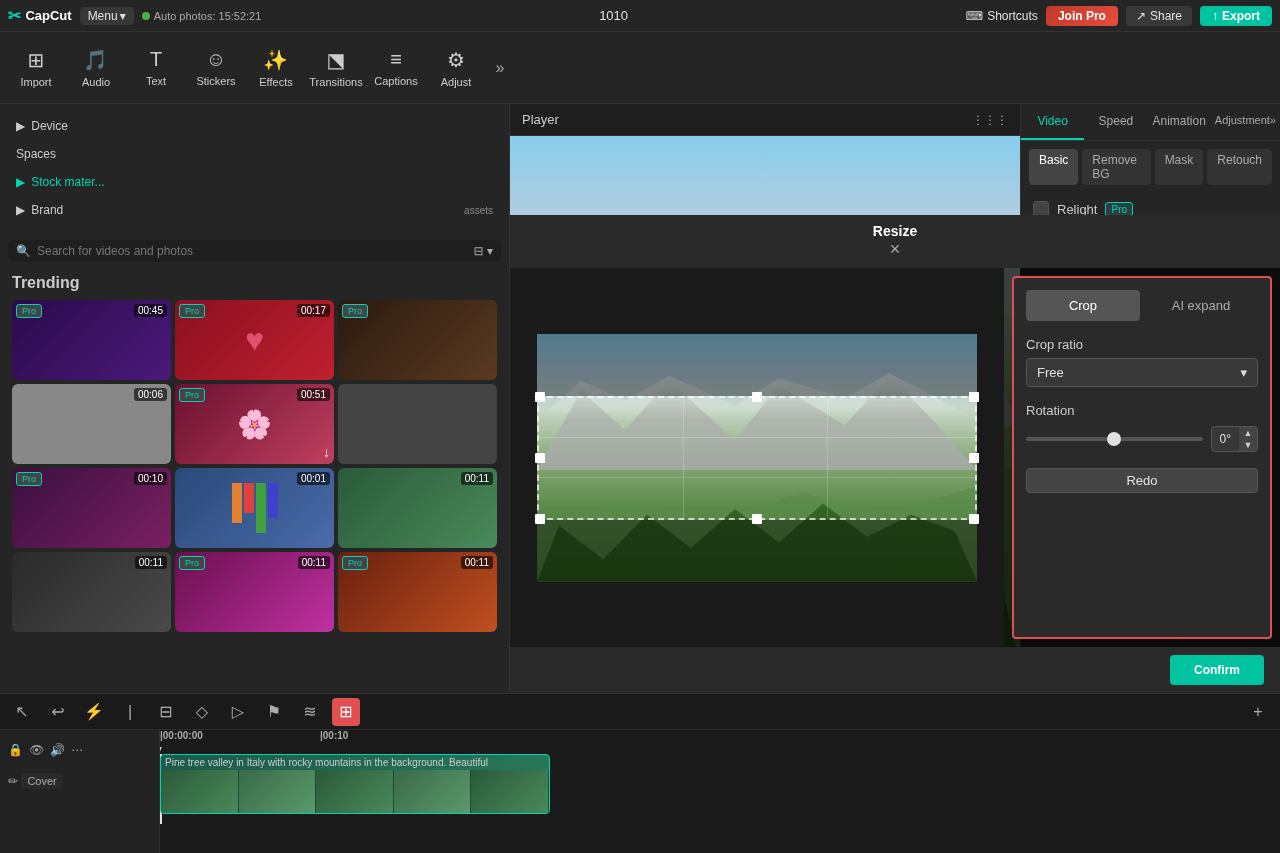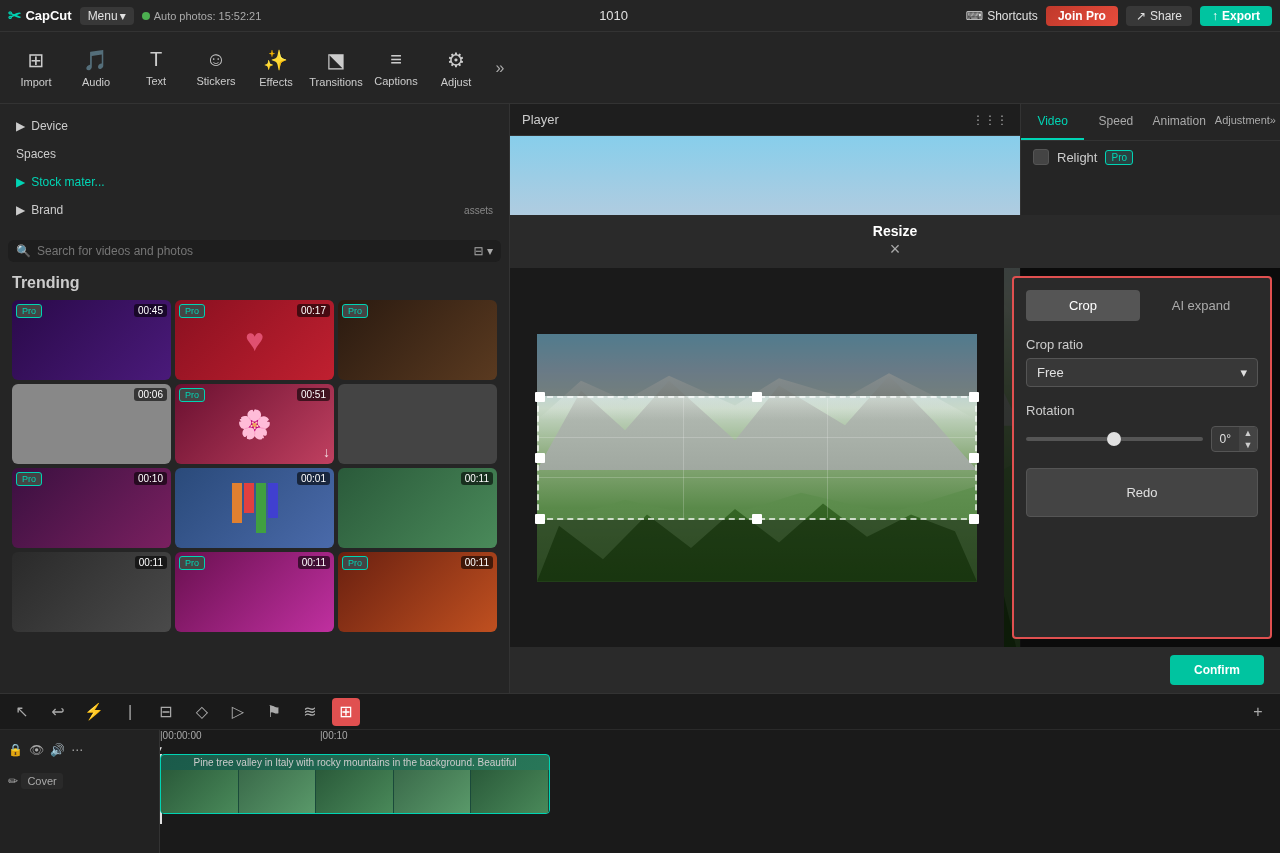--- a/index.html
+++ b/index.html
@@ -73,22 +73,22 @@
     #timeline-toolbar { display: flex; align-items: center; height: 36px; padding: 0 8px; gap: 8px; border-bottom: 1px solid #2a2a2a; }
     .tl-btn { background: none; border: none; color: #aaa; cursor: pointer; font-size: 16px; display: flex; align-items: center; justify-content: center; width: 28px; height: 28px; border-radius: 4px; }
     .tl-btn.active { background: #e05050; color: #fff; }
     .tl-content { display: flex; height: 124px; position: relative; }
     .tl-left-controls { width: 160px; background: #222; border-right: 1px solid #333; display: flex; flex-direction: column; }
     .tl-track-controls { display: flex; align-items: center; padding: 4px 8px; gap: 6px; height: 40px; }
     .tl-track-icon { color: #aaa; font-size: 12px; cursor: pointer; }
     .cover-label { font-size: 11px; color: #aaa; background: #2a2a2a; padding: 2px 6px; border-radius: 3px; cursor: pointer; }
     .tl-right { flex: 1; position: relative; overflow: hidden; }
     .tl-ruler { height: 20px; background: #1a1a1a; display: flex; align-items: center; }
-    .tl-marker { position: absolute; top: 0; color: #aaa; font-size: 10px; }
-    .tl-track { height: 70px; position: relative; margin-top: 4px; text-align: center; }
+    .tl-marker { position: absolute; top: 0; color: #aaa; font-size: 10px; font-weight: bold; }
+    .tl-track { height: 70px; position: relative; margin-top: 4px; }
     .tl-clip { position: absolute; left: 0; height: 60px; background: linear-gradient(135deg, #1a5a4a, #2a7a5a); border-radius: 4px; overflow: hidden; cursor: pointer; border: 1px solid #00d4b4; }
     .tl-clip .clip-label { font-size: 10px; color: #ccc; padding: 2px 4px; white-space: nowrap; overflow: hidden; text-overflow: ellipsis; }
     .tl-clip .clip-thumbnails { display: flex; height: 45px; }
     .tl-thumb { flex: 1; background: #2a6a5a; border-right: 1px solid #1a4a3a; }
     .tl-playhead { position: absolute; top: 0; width: 2px; background: #e0e0e0; height: 100%; left: 0; }
     .tl-playhead::before { content: '▼'; position: absolute; top: -10px; left: -6px; font-size: 10px; color: #e0e0e0; }
 
     
     #resize-overlay { position: fixed; top: 0; left: 0; right: 0; bottom: 0; z-index: 100; pointer-events: none; }
     #resize-dialog { position: absolute; top: 215px; left: 510px; right: 0; bottom: 160px; background: rgba(0,0,0,0.7); display: flex; flex-direction: column; pointer-events: all; }
@@ -118,21 +118,21 @@
     .crop-ratio-label { font-size: 13px; color: #ccc; margin-bottom: 6px; }
     .crop-ratio-select { width: 100%; background: #383838; border: 1px solid #555; color: #e0e0e0; padding: 6px 10px; border-radius: 4px; font-size: 13px; cursor: pointer; display: flex; align-items: center; justify-content: space-between; }
     .rotation-label { font-size: 13px; color: #ccc; margin-bottom: 8px; }
     .rotation-control { display: flex; align-items: center; gap: 8px; }
     .rotation-slider { flex: 1; height: 4px; background: #555; border-radius: 2px; position: relative; }
     .rotation-thumb { position: absolute; width: 14px; height: 14px; background: #e0e0e0; border-radius: 50%; top: -5px; left: 50%; transform: translateX(-50%); cursor: pointer; }
     .rotation-value { display: flex; align-items: center; background: #383838; border: 1px solid #555; border-radius: 4px; overflow: hidden; }
     .rotation-value span { padding: 3px 8px; font-size: 12px; color: #e0e0e0; }
     .rotation-arrows { display: flex; flex-direction: column; }
     .rot-arrow { background: #444; border: none; color: #ccc; height: 12px; width: 18px; cursor: pointer; font-size: 9px; display: flex; align-items: center; justify-content: center; }
-    .redo-btn { width: 100%; padding: 16px; background: #444; border: 1px solid #555; border-radius: 4px; color: #e0e0e0; cursor: pointer; font-size: 13px; }
+    .redo-btn { width: 100%; padding: 4px; background: #444; border: 1px solid #555; border-radius: 4px; color: #e0e0e0; cursor: pointer; font-size: 13px; }
     .confirm-area { display: flex; justify-content: flex-end; padding: 8px 16px; background: #2a2a2a; }
     .confirm-btn { background: #00c4a0; border: none; color: #fff; padding: 8px 24px; border-radius: 4px; cursor: pointer; font-size: 12px; font-weight: 600; }
   </style>
 </head>
 <body>
 
 <div id="topbar">
   <div class="logo">
     <span class="scissors">✂</span>
     <span>CapCut</span>
@@ -310,20 +310,26 @@
     </div>
   </div>
 
   <div id="right-panel">
     <div class="tabs">
       <div class="rtab active">Video</div>
       <div class="rtab">Speed</div>
       <div class="rtab">Animation</div>
       <div class="rtab" style="font-size:11px;">Adjustment»</div>
     </div>
+    <div class="sub-tabs">
+      <div class="sub-tab active">Basic</div>
+      <div class="sub-tab">Remove BG</div>
+      <div class="sub-tab">Mask</div>
+      <div class="sub-tab">Retouch</div>
+    </div>
     <div class="relight-row">
       <div class="relight-toggle"></div>
       <span class="relight-label">Relight</span>
       <span class="relight-pro">Pro</span>
     </div>
     <div style="padding:8px 12px;color:#888;font-size:12px;">
       
     </div>
   </div>
 </div>

